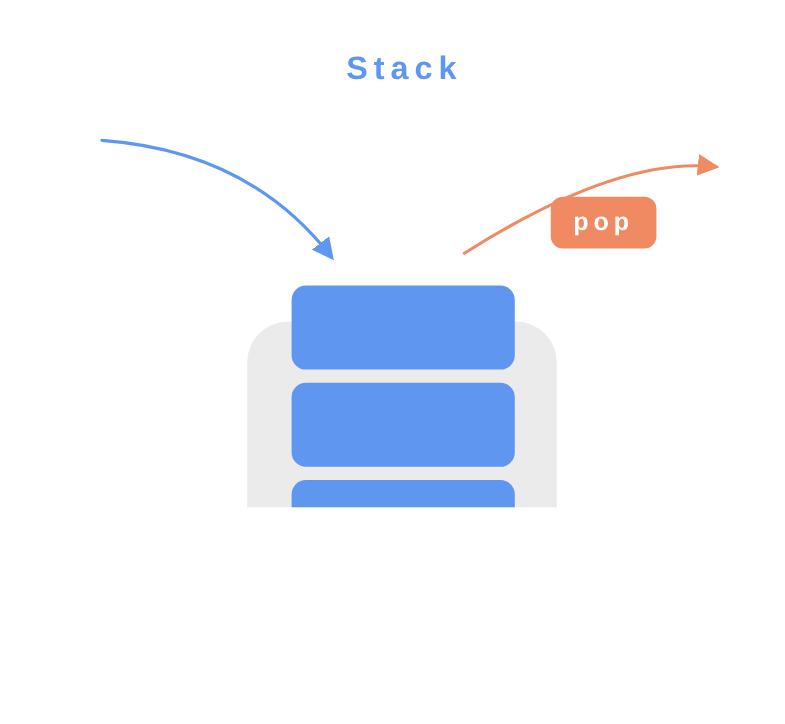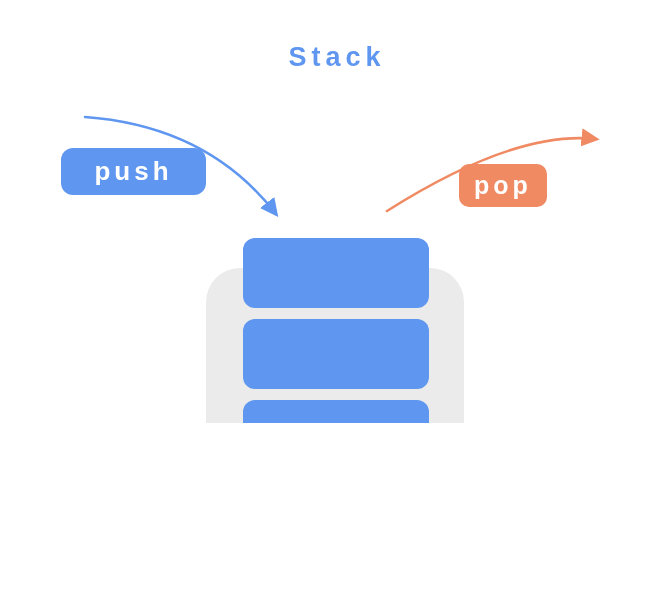--- a/index.html
+++ b/index.html
@@ -52,21 +52,21 @@
     font-size: 26px;
     letter-spacing: 4px;
   }
   .badge.pop {
     left: 459px;
     top: 164px;
     width: 88px;
     height: 43px;
     border-radius: 10px;
     background: var(--orange);
-    font-size: 25px;
+    font-size: 21px;
     letter-spacing: 4px;
   }
   .container {
     position: absolute;
     left: 206px;
     top: 268px;
     width: 258px;
     height: 309px;
     border-radius: 34px;
     background: var(--container_gray);
@@ -100,21 +100,20 @@
       <marker id="headOrange" viewBox="0 0 10 10" refX="8" refY="5" markerWidth="7" markerHeight="7" orient="auto">
         <path d="M0,0 L10,5 L0,10 Z" class="fill-orange"></path>
       </marker>
     </defs>
     <path class="stroke-blue" d="M 85 117 Q 208 126 276 214" marker-end="url(#headBlue)"></path>
     <path class="stroke-orange" d="M 387 211 Q 515 130 596 139" marker-end="url(#headOrange)"></path>
   </svg>
 
   <div class="title">Stack</div>
 
-  <div class="badge push">push</div>
 
   <div class="badge pop">pop</div>
 
   <div class="container"></div>
 
   <div class="blocks">
       <div class="block"></div>
       <div class="block"></div>
       <div class="block"></div>
       <div class="block"></div>

